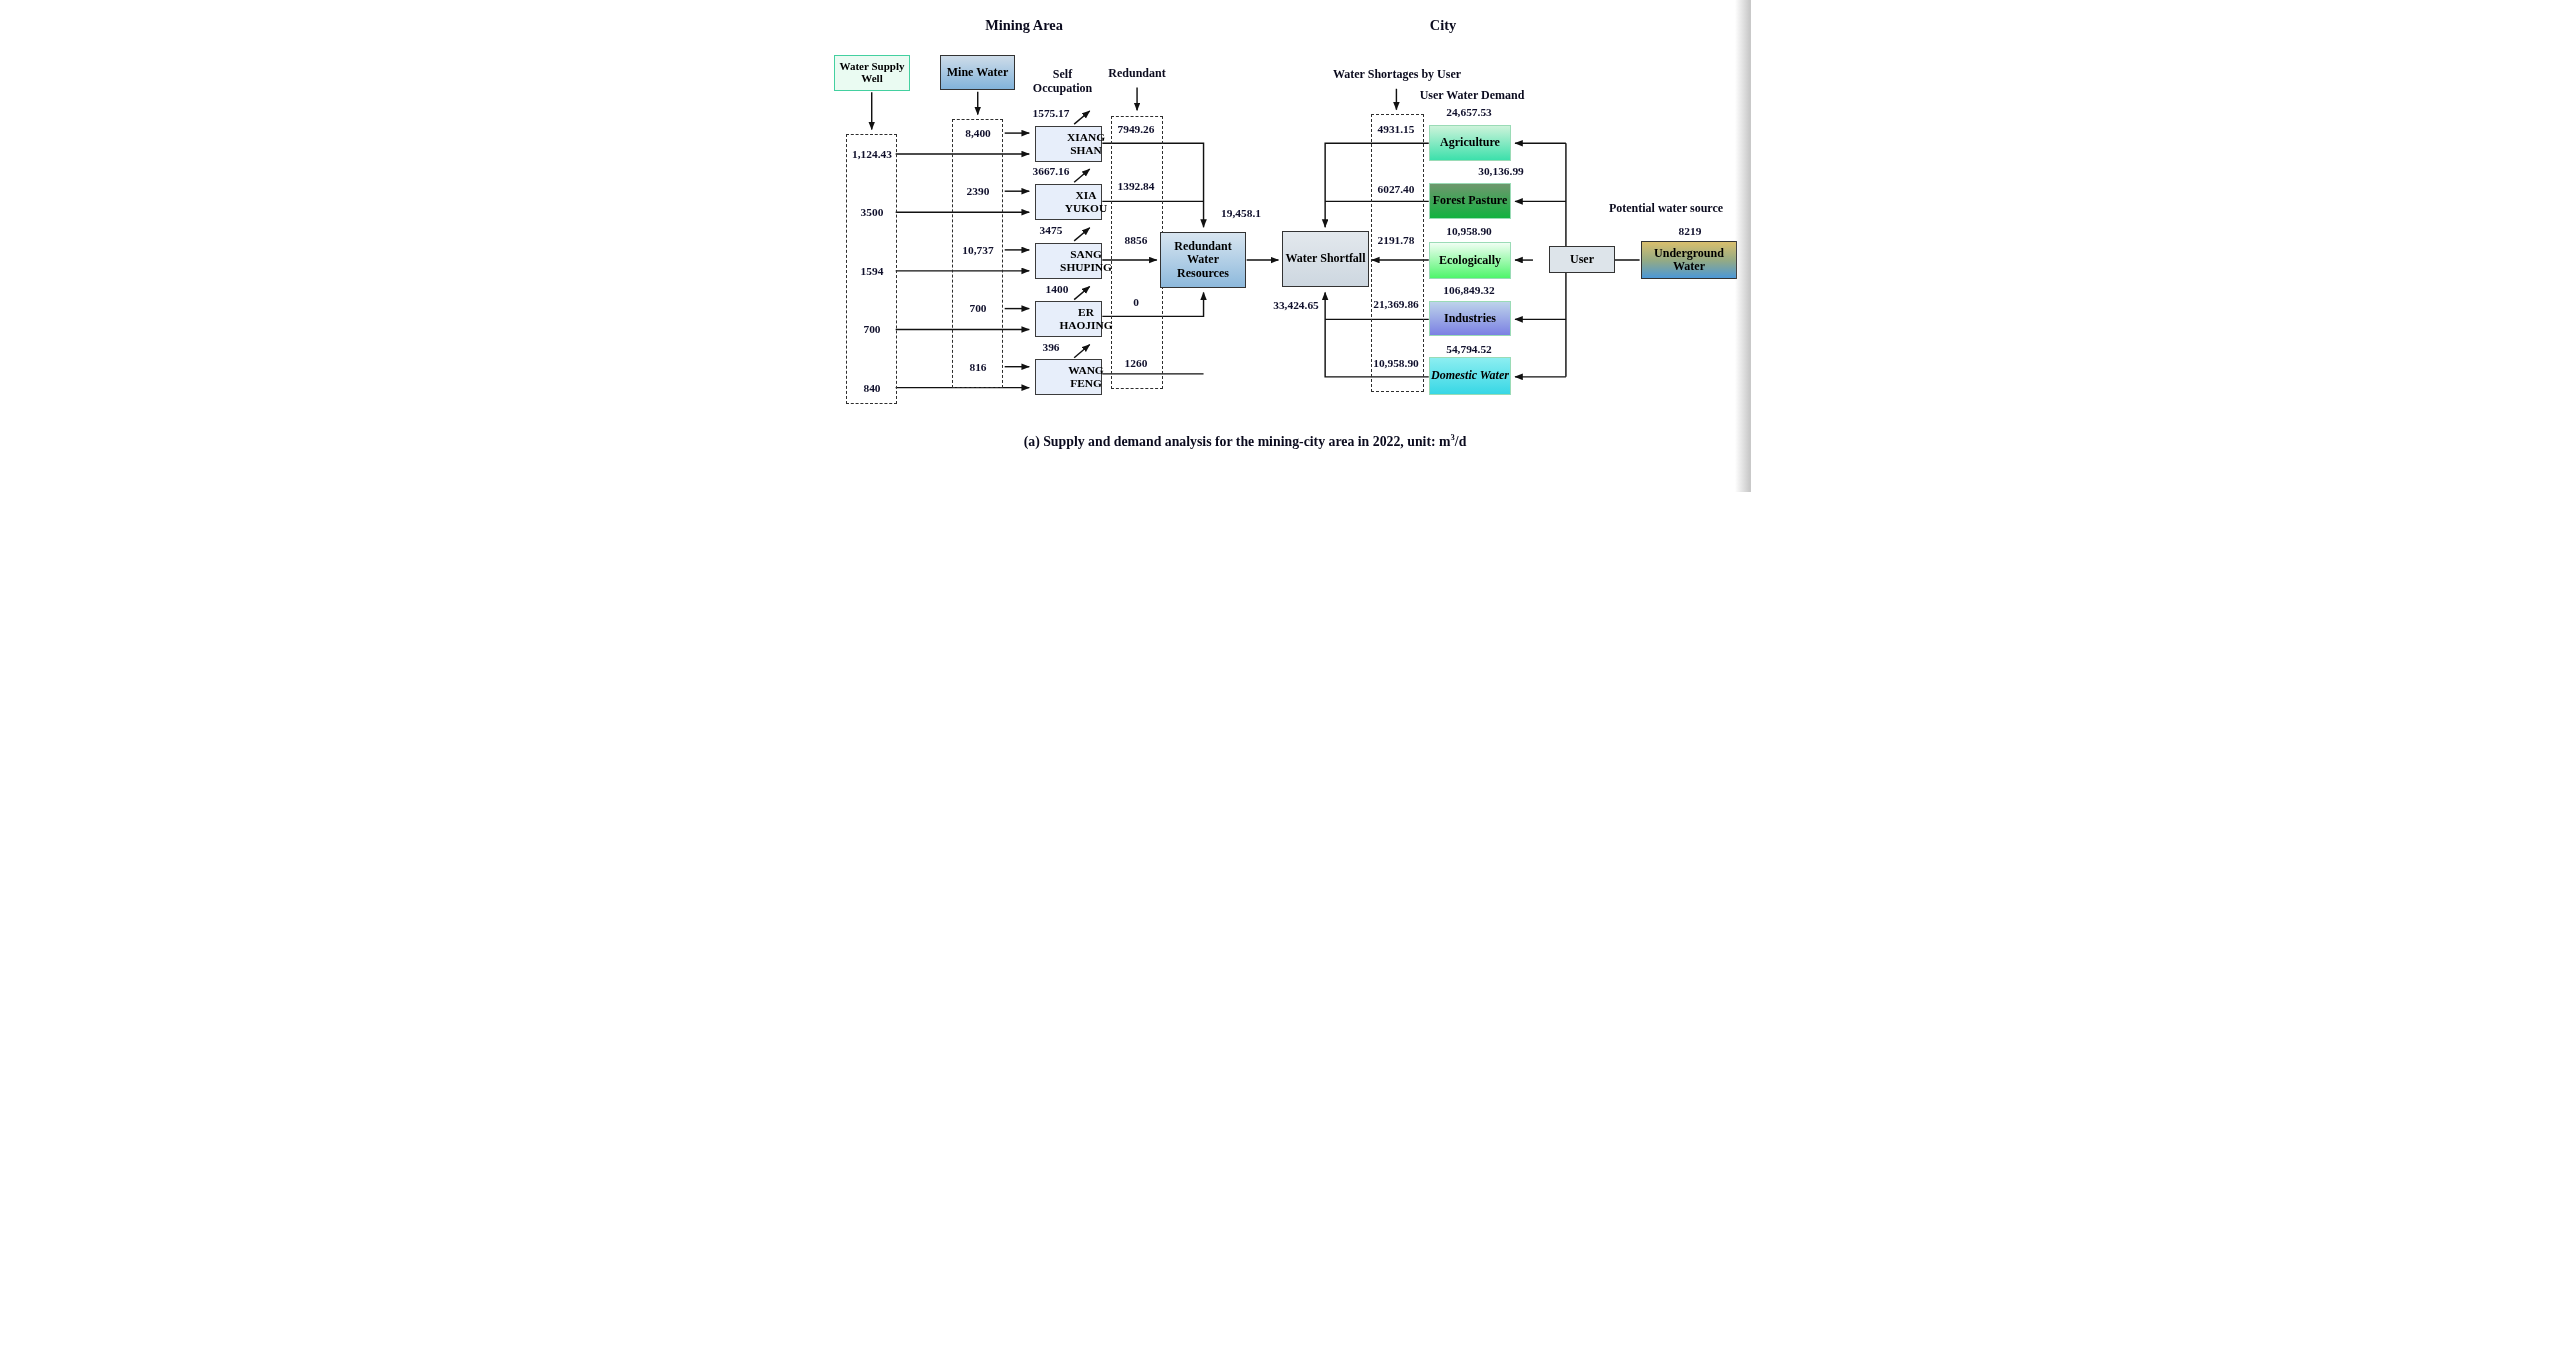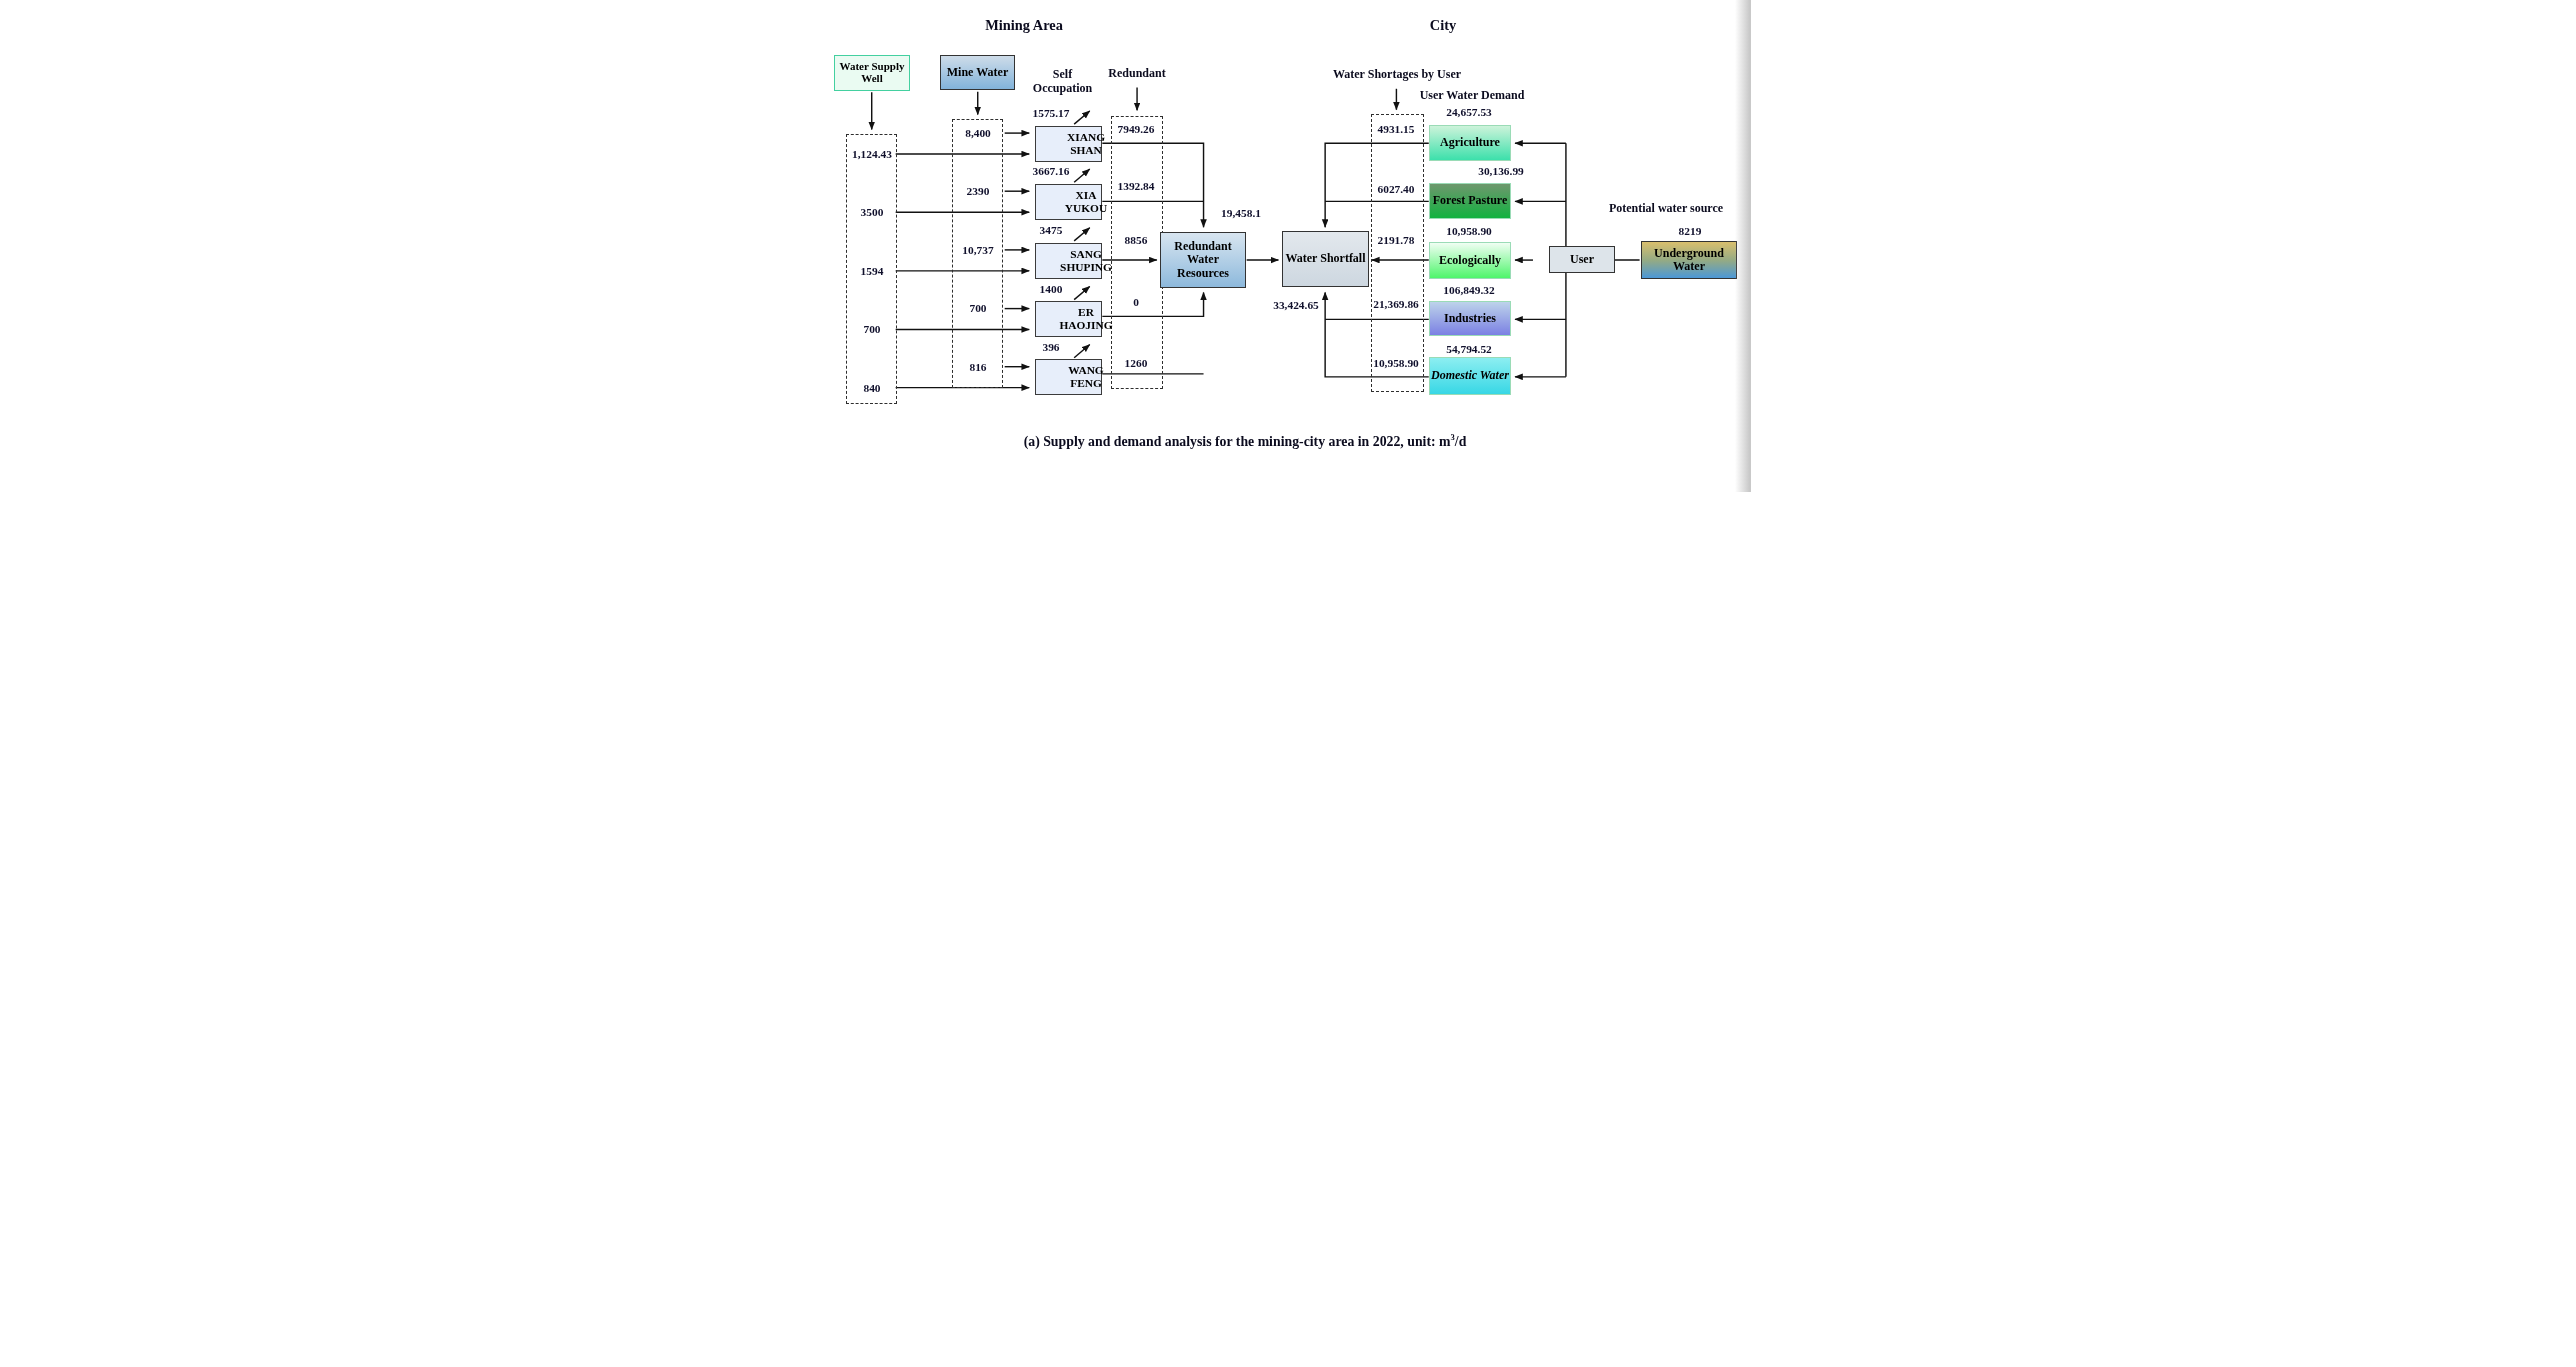--- a/index.html
+++ b/index.html
@@ -148,21 +148,21 @@
       <div class="num" style="left:226px;top:171px;background:transparent;">3667.16</div>
       <div class="num" style="left:311px;top:186px;">1392.84</div>
       <div class="bx minebx mine-name-box" style="left: 210px; top: 243px; width: 67px; height: 36px; background: rgb(231, 238, 250);">SANG SHUPING</div>
       <div class="num" style="left:47px;top:271px;">1594</div>
       <div class="num" style="left:153px;top:250px;">10,737</div>
       <div class="num" style="left:226px;top:230px;background:transparent;">3475</div>
       <div class="num" style="left:311px;top:240px;">8856</div>
       <div class="bx minebx mine-name-box" style="left: 210px; top: 301px; width: 67px; height: 36px; background: rgb(231, 238, 250);">ER HAOJING</div>
       <div class="num" style="left:47px;top:329px;">700</div>
       <div class="num" style="left:153px;top:308px;">700</div>
-      <div class="num" style="left:226px;top:289px;background:transparent;">1400</div>
+      <div class="num" style="left:232px;top:289px;background:transparent;">1400</div>
       <div class="num" style="left:311px;top:302px;">0</div>
       <div class="bx minebx mine-name-box" style="left: 210px; top: 359px; width: 67px; height: 36px; background: rgb(231, 238, 250);">WANG FENG</div>
       <div class="num" style="left:47px;top:388px;">840</div>
       <div class="num" style="left:153px;top:367px;">816</div>
       <div class="num" style="left:226px;top:347px;background:transparent;">396</div>
       <div class="num" style="left:311px;top:363px;">1260</div>
     </div>
 
   <div class="bx" id="box-rwr" style="left: 335px; top: 232px; width: 86px; height: 56px; background: linear-gradient(rgb(216, 229, 240), rgb(141, 185, 220));">Redundant Water Resources</div>
   <div class="num" style="left:416px;top:213px;">19,458.1</div>

